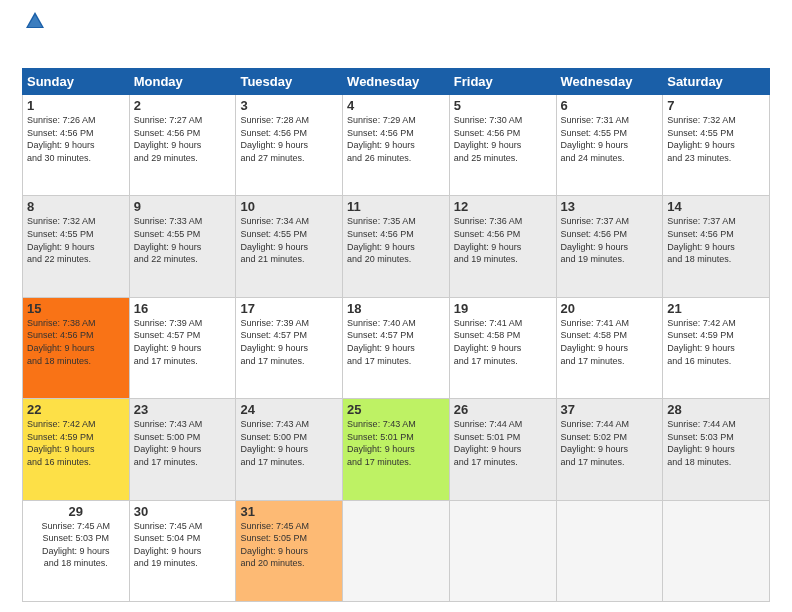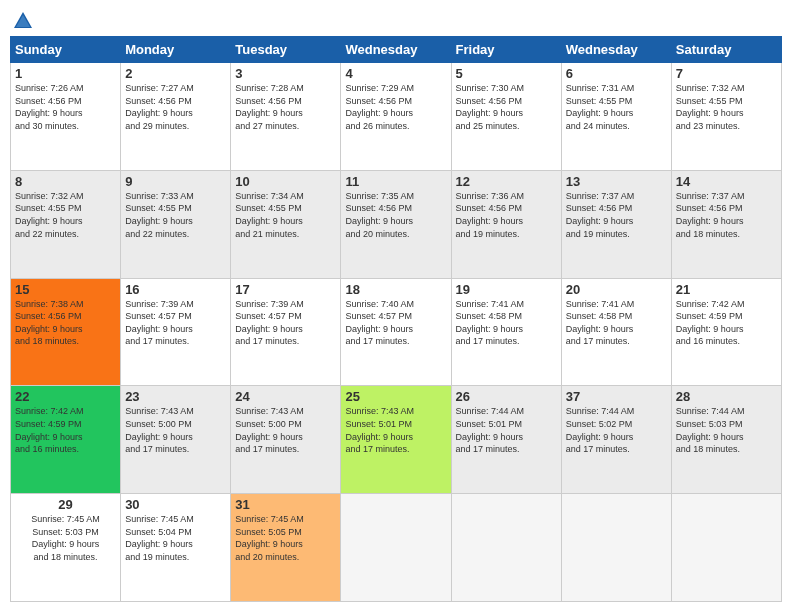--- a/index.html
+++ b/index.html
@@ -6,23 +6,24 @@
     body {
       font-family: Arial, sans-serif;
       background: #fff;
       width: 792px;
       height: 612px;
       overflow: hidden;
     }
     .page {
       width: 792px;
       height: 612px;
-      padding: 10px 10px;
+      padding: 10px 22px;
       display: flex;
       flex-direction: column;
+      gap: 32px;
     }
     .header {
       display: flex;
       justify-content: space-between;
       align-items: flex-start;
       margin-bottom: 8px;
     }
     .logo {
       display: flex;
       flex-direction: column;
@@ -280,21 +281,21 @@
           </td>
           <td style="background: rgb(255, 255, 255);">
             <span class="day-num">21</span>
             <div class="day-info" style="white-space: pre-line;">Sunrise: 7:42 AM
 Sunset: 4:59 PM
 Daylight: 9 hours
 and 16 minutes.</div>
           </td>
         </tr>
         <tr>
-          <td style="background: #22c55e;">
+          <td style="background: #fde047;">
             <span class="day-num">22</span>
             <div class="day-info" style="white-space: pre-line;">Sunrise: 7:42 AM
 Sunset: 4:59 PM
 Daylight: 9 hours
 and 16 minutes.</div>
           </td>
           <td style="background: rgb(235, 235, 235);">
             <span class="day-num">23</span>
             <div class="day-info" style="white-space: pre-line;">Sunrise: 7:43 AM
 Sunset: 5:00 PM

